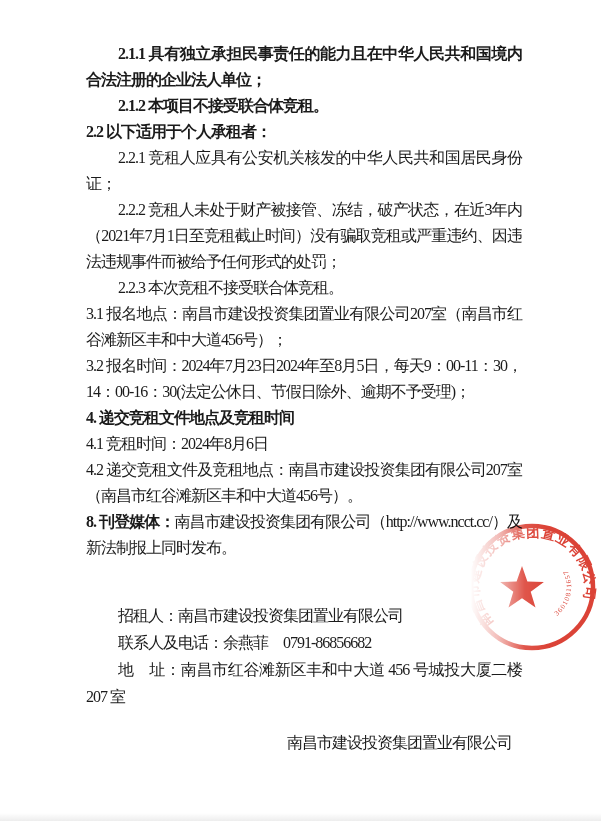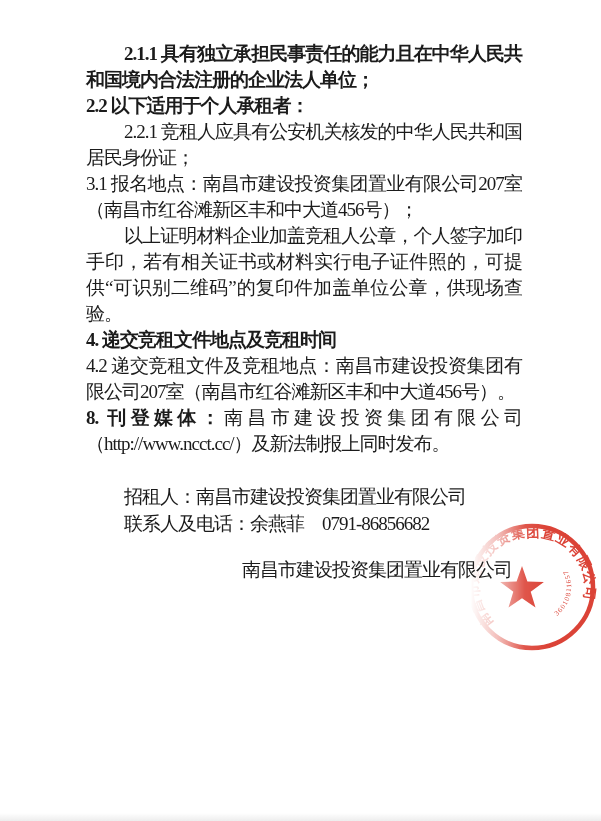--- a/index.html
+++ b/index.html
@@ -11,32 +11,32 @@
     position:relative;
     overflow:hidden;
   }
   .page{
     position:absolute;inset:0;
     padding:41px 79px 0 86px; 
     box-sizing:border-box;
   }
   .doc p{
     margin:0;
-    font-size:19px;
+    font-size:16px;
     letter-spacing:-1px;
     line-height:26px;
     text-align:justify;
     text-justify:inter-ideograph;
   }
   .indent{text-indent:2em;}
   .bold{font-weight:bold;}
   .tight{line-height:20px;margin-top:3px;}
   .mt2{margin-top:2px;}
   .mt4{margin-top:4px;}
-  .contact{margin-top:26px;}
+  .contact{margin-top:41px;}
   .contact p{line-height:27px;}
   .sig{margin-top:20px;}
   .sig p{text-align:right;line-height:26px;}
   .sig .sig-company{padding-right:10px;}
   
   .seal{
     position:absolute;
     left:462px;top:517px;
     width:140px;height:140px;
     mix-blend-mode:multiply;
@@ -50,32 +50,37 @@
     position:absolute;left:0;right:0;bottom:0;height:8px;
     background:linear-gradient(180deg,rgba(0,0,0,0),rgba(0,0,0,.07));
   }
 </style>
 </head>
 <body>
 
 <div class="page">
   <div class="doc">
     <p class="indent bold">2.1.1 具有独立承担民事责任的能力且在中华人民共和国境内合法注册的企业法人单位；</p>
+    <p class="indent bold mt4">2.1.2 本项目不接受联合体竞租。</p>
     <p class="bold">2.2 以下适用于个人承租者：</p>
     <p class="indent">2.2.1 竞租人应具有公安机关核发的中华人民共和国居民身份证；</p>
+    <p class="indent tight">2.2.2 竞租人未处于财产被接管、冻结，破产状态，在近3年内（2021年7月1日至竞租截止时间）没有骗取竞租或严重违约、因违法违规事件而被给予任何形式的处罚；</p>
+    <p class="indent mt2">2.2.3 本次竞租不接受联合体竞租。</p>
     <p>3.1 报名地点：南昌市建设投资集团置业有限公司207室（南昌市红谷滩新区丰和中大道456号）；</p>
-    <p class="indent">以上证明材料企业加盖竞租人公章，个人签字加印手印，若有相关证书或材料实行电子证件照的，可提供“可识别二维码”的复印件加盖单位公章，供现场查验。</p>
+    <p>3.2 报名时间：2024年7月23日2024年至8月5日，每天9：00-11：30，14：00-16：30(法定公休日、节假日除外、逾期不予受理)；</p>
     <p class="bold">4. 递交竞租文件地点及竞租时间</p>
+    <p>4.1 竞租时间：2024年8月6日</p>
     <p>4.2 递交竞租文件及竞租地点：南昌市建设投资集团有限公司207室（南昌市红谷滩新区丰和中大道456号）。</p>
     <p><span class="bold">8. 刊登媒体：</span><span>南昌市建设投资集团有限公司（http://www.ncct.cc/）及新法制报上同时发布。</span></p>
   </div>
 
   <div class="doc contact">
     <p class="indent">招租人：南昌市建设投资集团置业有限公司</p>
     <p class="indent">联系人及电话：余燕菲　0791-86856682</p>
+    <p class="indent">地　址：南昌市红谷滩新区丰和中大道 456 号城投大厦二楼 207 室</p>
   </div>
 
   <div class="doc sig">
     <p class="sig-company">南昌市建设投资集团置业有限公司</p>
 
   </div>
 </div>
 
 <div class="seal">
   <svg viewBox="0 0 140 140" xmlns="http://www.w3.org/2000/svg">

